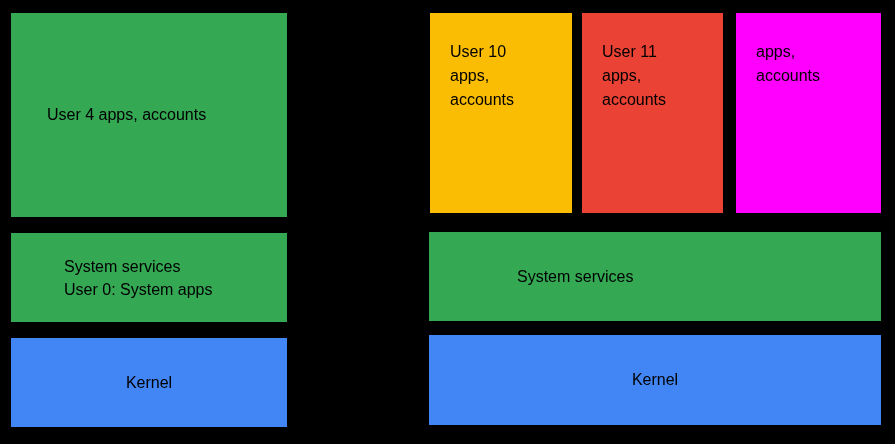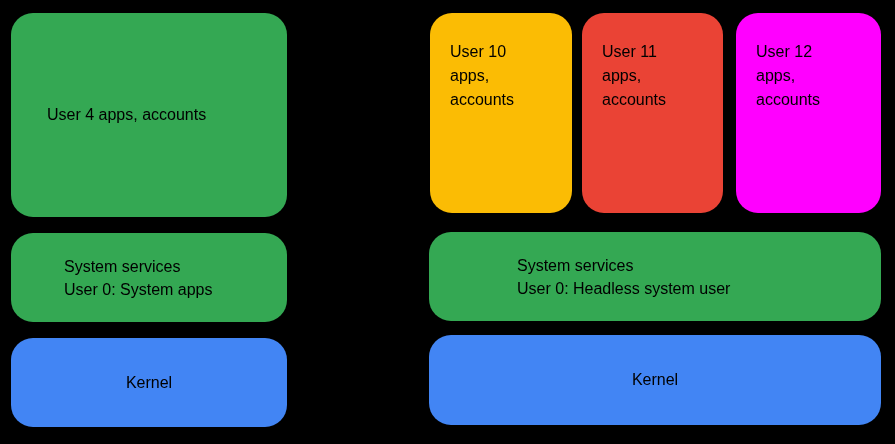--- a/index.html
+++ b/index.html
@@ -12,21 +12,20 @@
     background: #000000;
     position: relative;
     font-family: "Liberation Sans", sans-serif;
     font-size: 16px;
     color: #000000;
     overflow: hidden;
   }
   .box {
     position: absolute;
     box-sizing: border-box;
-    border-radius: 22px;
   }
   
   .left-user-apps {
     left: 11px; top: 13px; width: 276px; height: 204px;
     display: flex; align-items: center;
     padding-left: 36px;
   }
   .left-system-services {
     left: 11px; top: 233px; width: 276px; height: 89px;
     display: flex; flex-direction: column; justify-content: center;
@@ -80,25 +79,23 @@
   <span class="line">accounts</span>
 </div>
 
 <div class="box user-box user-box-11" style="background: rgb(234, 67, 53);">
   <span class="line">User 11</span>
   <span class="line">apps,</span>
   <span class="line">accounts</span>
 </div>
 
 <div class="box user-box user-box-12" style="background: rgb(255, 0, 255);">
-  <span class="line">User 12</span>
   <span class="line">apps,</span>
   <span class="line">accounts</span>
 </div>
 
 <div class="box right-system-services" style="background: rgb(52, 168, 83);">
   <span class="line">System services</span>
-  <span class="line">User 0: Headless system user</span>
 </div>
 
 <div class="box right-kernel" style="background: rgb(66, 133, 244);">
   <span class="line">Kernel</span>
 </div>
 
 </body></html>

